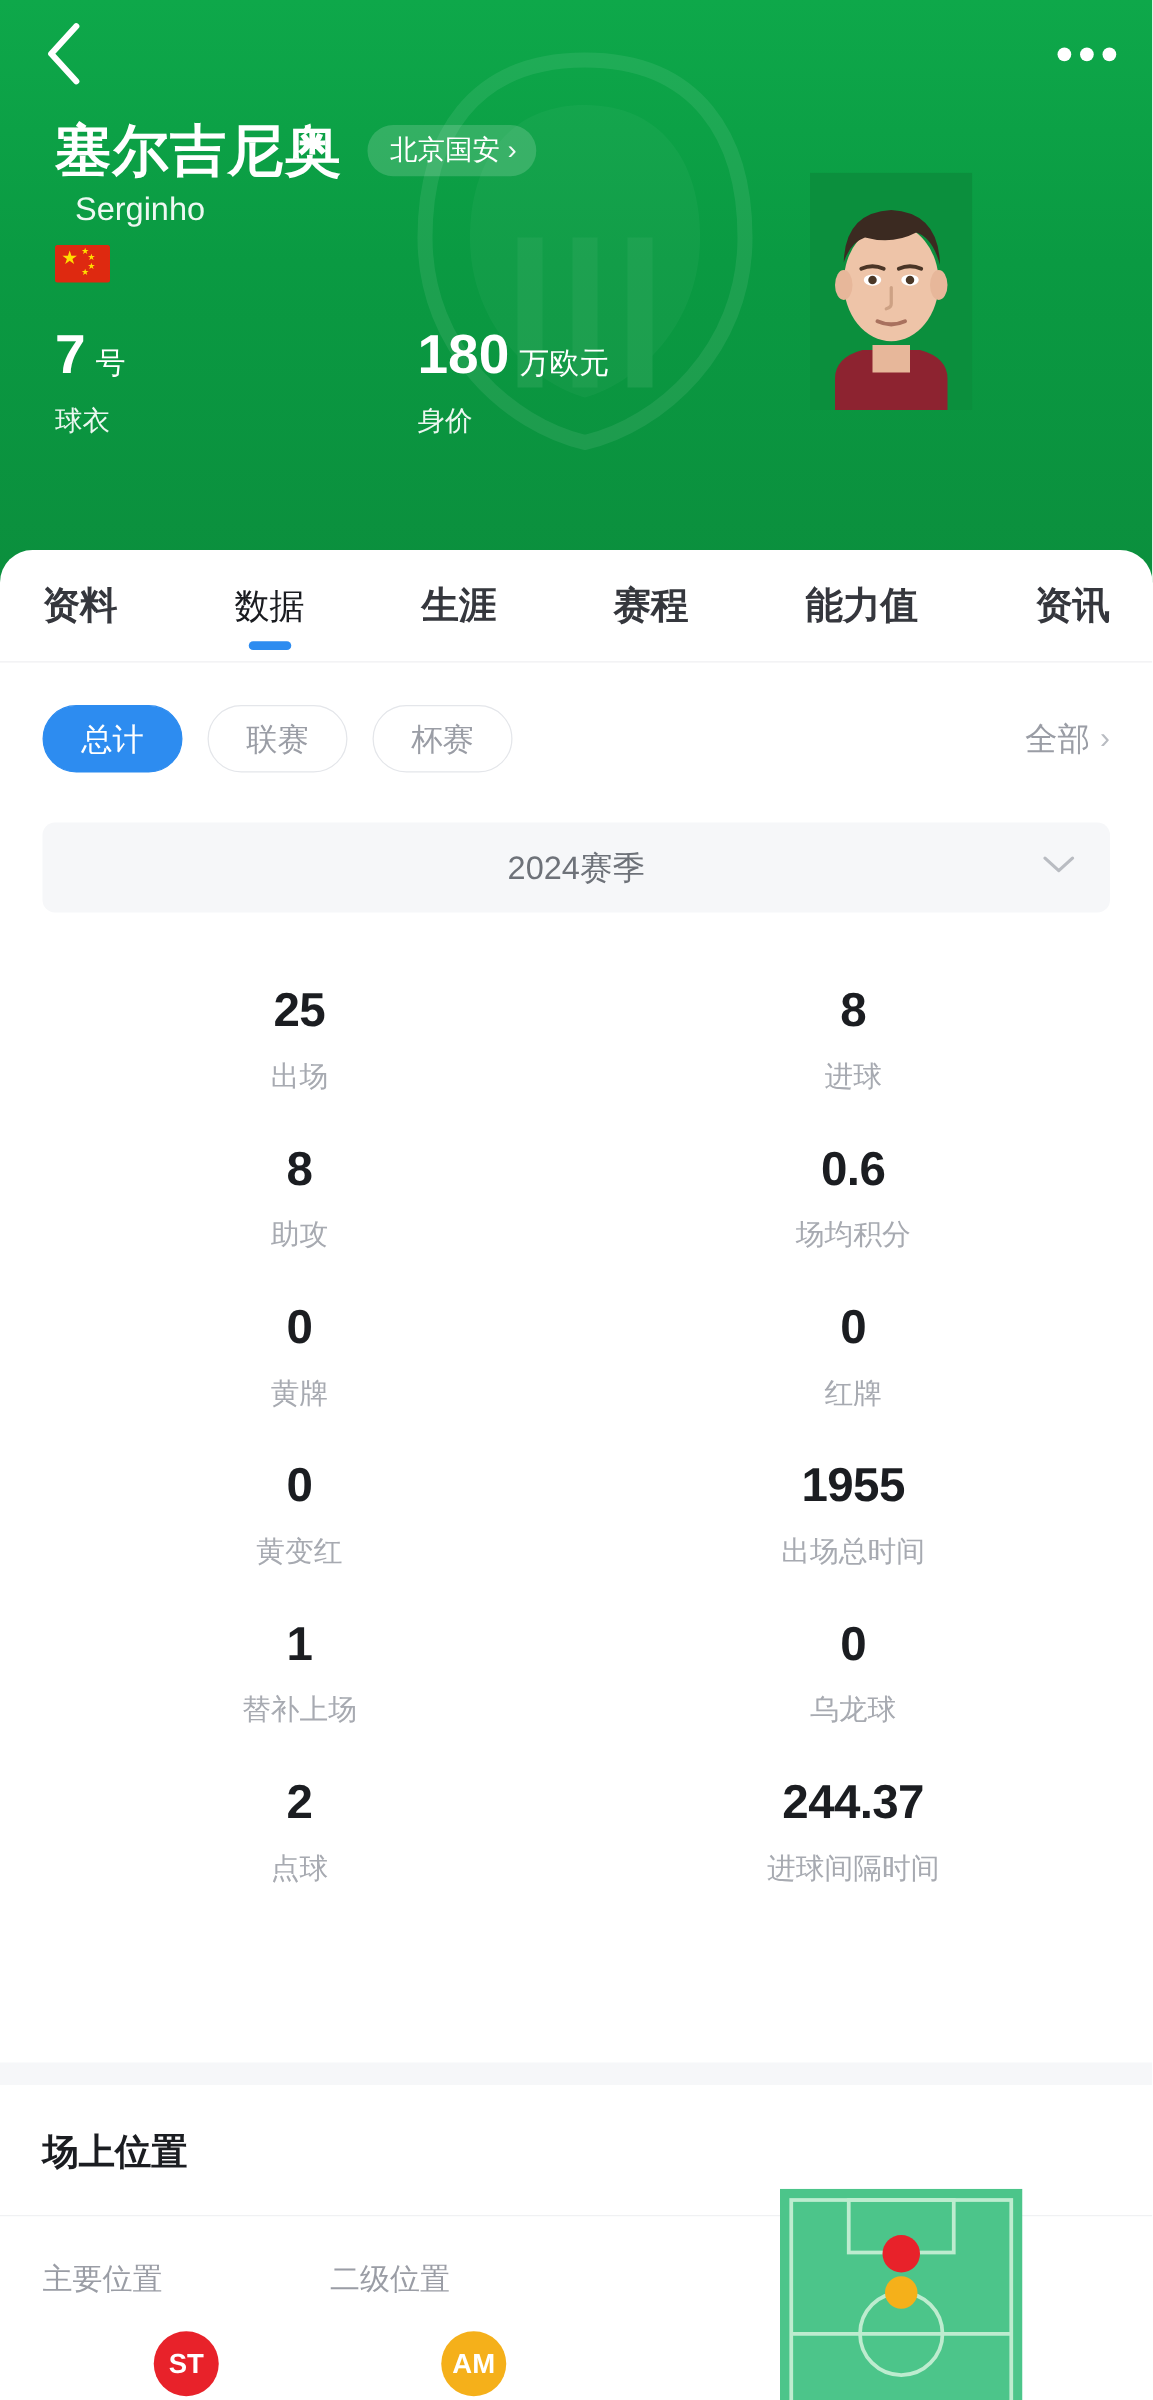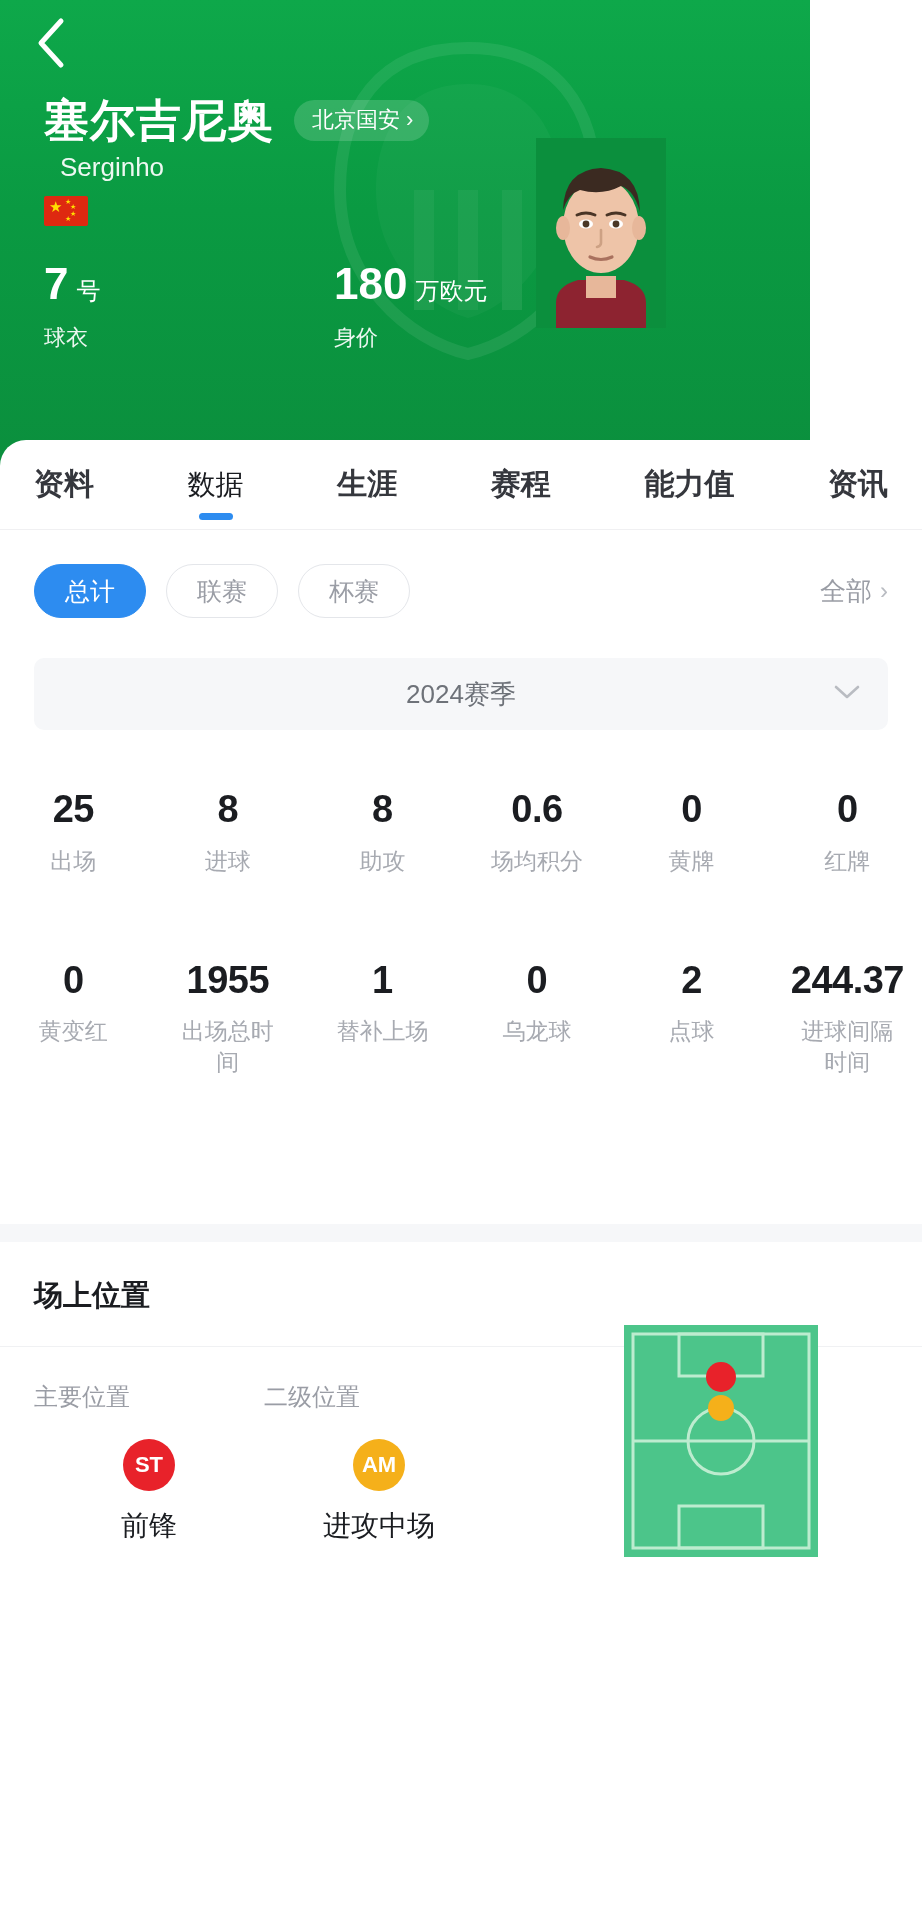--- a/index.html
+++ b/index.html
@@ -14,21 +14,21 @@
     position: relative;
     width: 922px;
     height: 1920px;
     overflow: hidden;
     background: #ffffff;
   }
 
   
   .hero {
     position: relative;
-    width: 810px;
+    width: 922px;
     height: 466px;
     background: linear-gradient(180deg, #0ea84a 0%, #0a9a42 45%, #0b8f3d 100%);
     overflow: hidden;
     padding-left: 32px;
   }
   .hero-watermark {
     position: absolute;
     left: 318px;
     top: 40px;
     width: 300px;
@@ -280,23 +280,22 @@
     position: absolute;
     right: 28px;
     top: 50%;
     transform: translateY(-50%);
   }
 
   
   .stats {
     padding: 42px 18px 8px 18px;
     display: grid;
-    grid-template-columns: repeat(6, 1fr);
+    grid-template-columns: repeat(2, 1fr);
     row-gap: 0;
-    gap: 44px;
   }
   .stat {
     padding: 16px 0 22px 0;
     text-align: center;
   }
   .stat-value {
     font-size: 38px;
     font-weight: 700;
     color: #1b1d21;
     line-height: 1.15;

